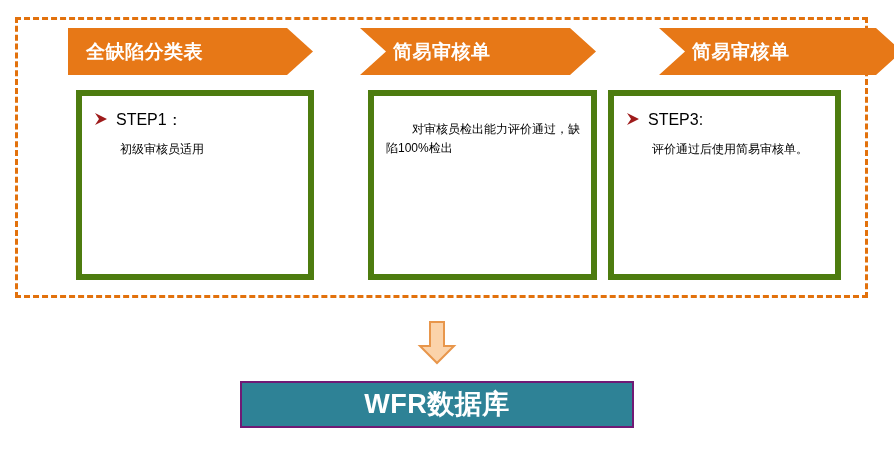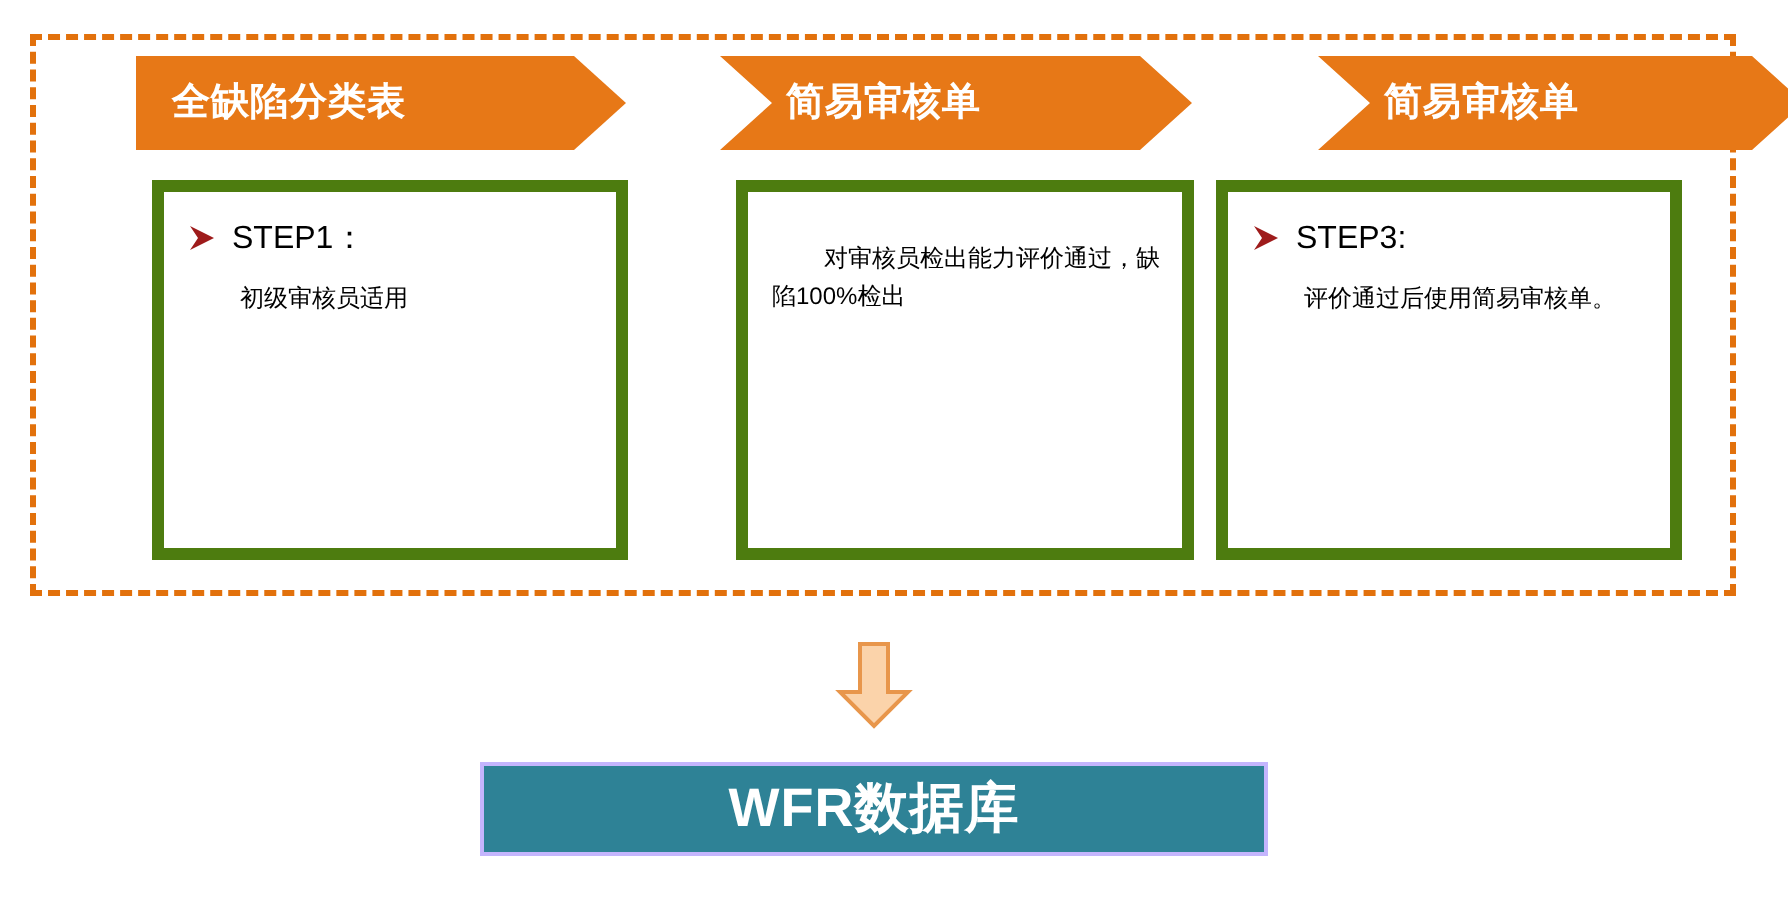--- a/index.html
+++ b/index.html
@@ -125,21 +125,21 @@
 
   
   .wfr-bar {
     position: absolute;
     left: 240px;
     top: 381px;
     width: 394px;
     height: 47px;
     box-sizing: border-box;
     background: #2E8296;
-    border: 2px solid #c4b5fd;
+    border: 2px solid #701a75;
     display: flex;
     align-items: center;
     justify-content: center;
   }
   .wfr-label {
     color: #ffffff;
     font-size: 27px;
     font-weight: bold;
     letter-spacing: 0.5px;
     line-height: 1;

